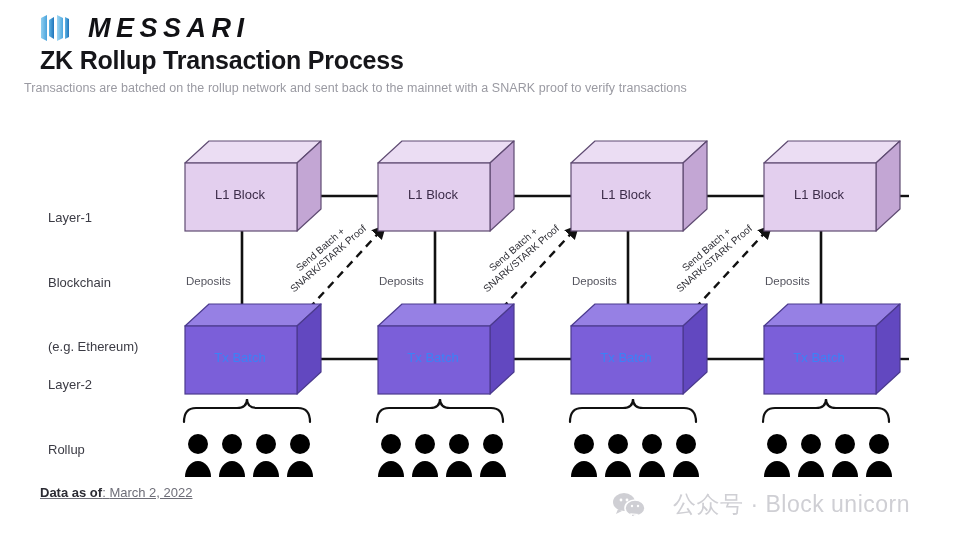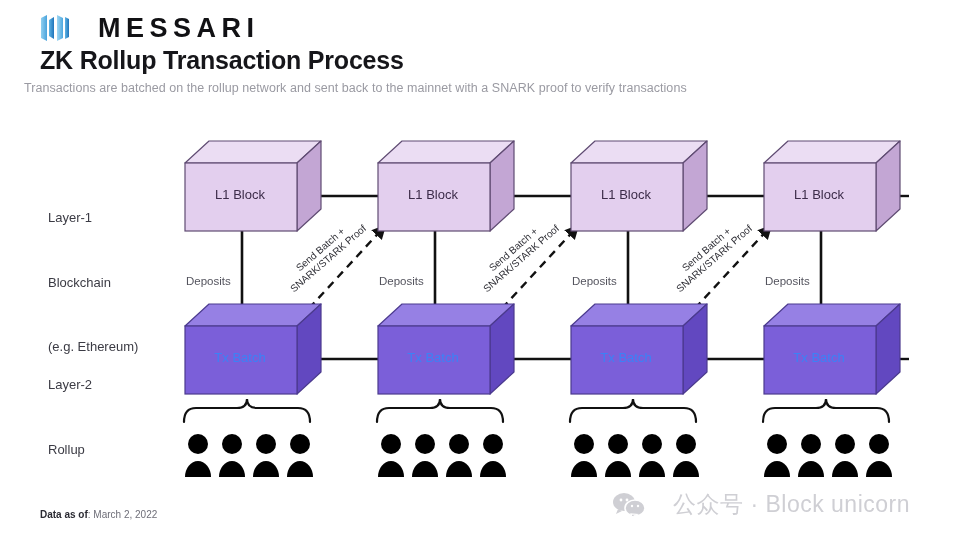--- a/index.html
+++ b/index.html
@@ -5,21 +5,21 @@
   * { box-sizing: border-box; margin: 0; padding: 0; }
   html, body {
     width: 972px; height: 546px;
     background: #ffffff;
     font-family: "Liberation Sans", sans-serif;
     overflow: hidden;
   }
   #stage { position: relative; width: 972px; height: 546px; background: #fff; }
 
   
-  .logo-row { position: absolute; left: 40px; top: 14px; display: flex; align-items: center; gap: 28px; }
+  .logo-row { position: absolute; left: 40px; top: 14px; display: flex; align-items: center; gap: 18px; font-style: italic; }
   .logo-mark { width: 30px; height: 28px; display: block; }
   .logo-word {
     font-size: 27px; font-weight: bold; letter-spacing: 5.5px;
     color: #111114; line-height: 28px;
   }
   .page-title {
     position: absolute; left: 40px; top: 46px;
     font-size: 25px; font-weight: bold; color: #16161a; letter-spacing: -0.2px;
   }
   .page-subtitle {
@@ -62,22 +62,22 @@
     white-space: nowrap; text-align: center;
   }
   .proof-label span { display: block; }
 
   
   .people-group { position: absolute; width: 130px; height: 46px; display: flex; gap: 6px; }
   .person { width: 28px; height: 46px; }
 
   
   .footer {
-    position: absolute; left: 40px; top: 508px;
-    font-size: 10px; color: #6e6e78; line-height: 14px;
+    position: absolute; left: 40px; top: 486px;
+    font-size: 13px; color: #6e6e78; line-height: 14px; text-decoration: underline;
   }
   .footer b { color: #2b2b33; }
   .watermark {
     position: absolute; left: 612px; top: 489px;
     display: flex; align-items: center; gap: 27px;
     color: #cfcfd4; font-size: 23px; letter-spacing: 0.5px;
   }
   .watermark .wm-text { font-family: "Liberation Sans", sans-serif; }
 </style>
 </head>

